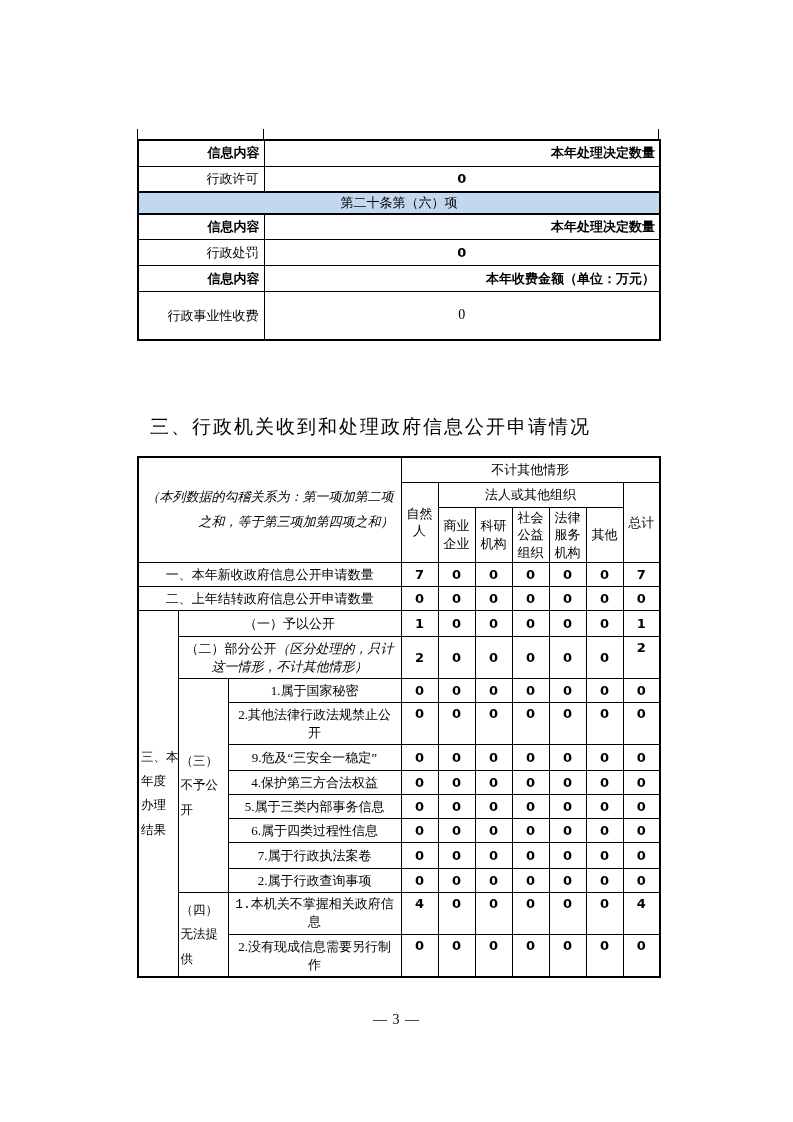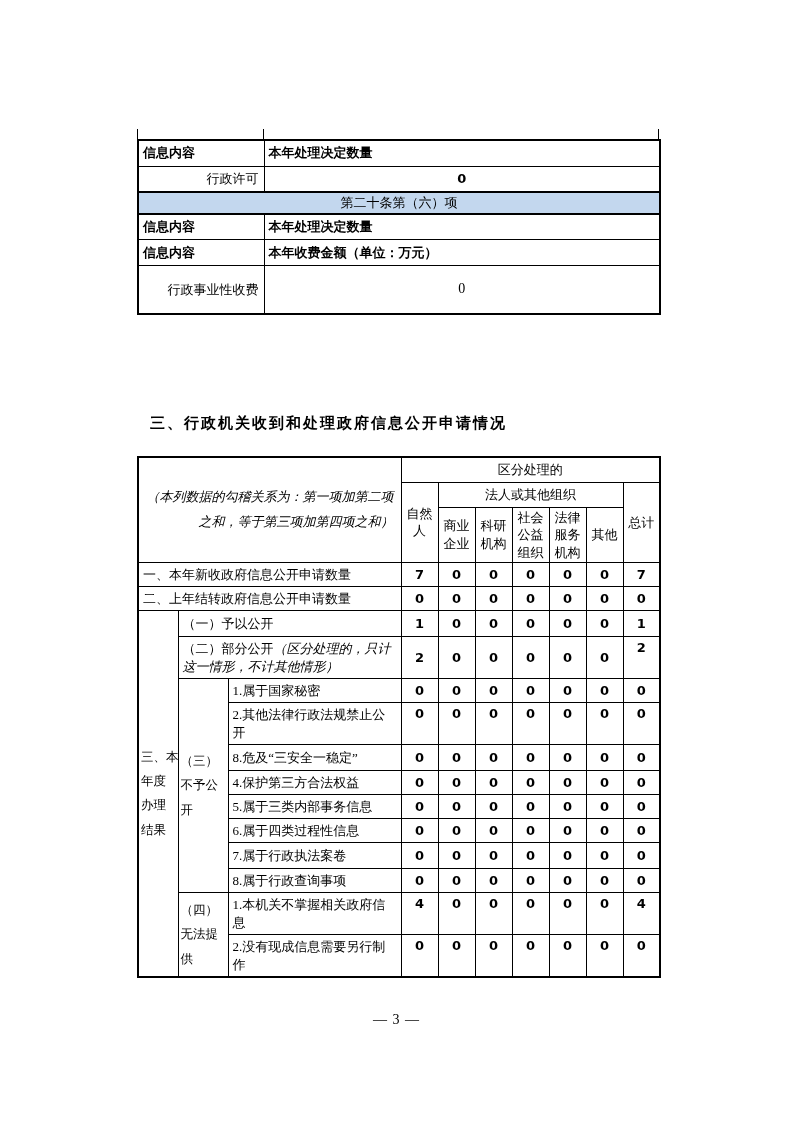--- a/index.html
+++ b/index.html
@@ -12,39 +12,39 @@
   .stub i{position:absolute;top:0;bottom:0;width:1px;background:#000;}
   .stub .s1{left:0;} .stub .s2{left:126px;} .stub .s3{left:521px;}
 
   table{border-collapse:collapse;table-layout:fixed;}
   td{border:1px solid #000;font-size:13px;line-height:1.35;overflow:hidden;}
 
   
   #t1{position:absolute;left:137px;top:139px;width:522px;border:2px solid #000;}
   #t1 tr{height:26px;}
   #t1 td.lbl{padding:0 5px;text-align:right;}
-  #t1 tr.hd td{font-weight:bold;text-align:left;padding:0 4px;margin-left:6px;}
+  #t1 tr.hd td{font-weight:bold;text-align:right;padding:0 4px;margin-left:6px;}
   #t1 tr.band{height:16px;}
   #t1 tr.band td{background:var(--band,#c3d7ee);text-align:center;
                  border-top:2px solid #000;border-bottom:2px solid #000;}
   #t1 tr.tall{height:48px;}
   .num{font-family:"DejaVu Sans","Liberation Sans",sans-serif;font-weight:600;
        font-size:13px;text-align:center;}
   .num-serif{font-family:"Liberation Serif","DejaVu Serif",serif;font-weight:400;
        font-size:14px;text-align:center;}
 
   
   .section-title{position:absolute;left:150px;top:414px;
        font-family:"Liberation Sans","DejaVu Sans",sans-serif;
-       font-weight:bold;font-size:15px;letter-spacing:2px;white-space:nowrap;}
+       font-weight:normal;font-size:19px;letter-spacing:2px;white-space:nowrap;}
 
   
   #t2{position:absolute;left:137px;top:456px;width:522px;border:2px solid #000;}
   #t2 td{text-align:center;vertical-align:middle;padding:1px 2px;}
-  #t2 td.left{text-align:left;padding:1px 4px;}
+  #t2 td.left{text-align:center;padding:1px 4px;}
   #t2 .note{font-style:italic;text-align:right;padding:4px 7px;line-height:1.9;}
   .kai{font-style:italic;}
   .pre{white-space:pre;}
   #t2 .grp{line-height:1.95;text-align:left;padding:0 2px;font-size:12.5px;}
   #t2 tr.h25{height:25px;} #t2 tr.h54{height:54px;}
   #t2 tr.r24{height:24px;} #t2 tr.r26{height:26px;} #t2 tr.r42{height:42px;}
   #t2 td.vt{vertical-align:top;padding-top:2px;}
 
   
   .pageno{position:absolute;left:0;top:1012px;width:100%;text-align:center;
@@ -75,20 +75,24 @@
       <td class="lbl">行政许可</td>
       <td class="num">0</td>
     </tr>
     <tr class="band">
       <td colspan="2">第二十条第（六）项</td>
     </tr>
     <tr class="hd">
       <td>信息内容</td>
       <td>本年处理决定数量</td>
     </tr>
+    <tr>
+      <td class="lbl">行政处罚</td>
+      <td class="num">0</td>
+    </tr>
     <tr class="hd">
       <td>信息内容</td>
       <td>本年收费金额（单位：万元）</td>
     </tr>
     <tr class="tall">
       <td class="lbl">行政事业性收费</td>
       <td class="num-serif">0</td>
     </tr>
   </tbody>
     </table>
@@ -104,21 +108,21 @@
         <col style="width:37px">
         <col style="width:37px">
       <col style="width:37px">
         <col style="width:37px">
         <col style="width:37px">
         <col style="width:37px">
     </colgroup>
     <tbody>
         <tr class="h25">
       <td colspan="3" rowspan="3" class="note">（本列数据的勾稽关系为：第一项加第二项之和，等于第三项加第四项之和）</td>
-      <td colspan="7">区分处理的</td>
+      <td colspan="7">不计其他情形</td>
     </tr>
     <tr class="h25">
       <td rowspan="2" class="pre">自然
 人</td>
       <td colspan="5">法人或其他组织</td>
       <td rowspan="2">总计</td>
     </tr>
     <tr class="h54">
       <td class="pre">商业
 企业</td>
@@ -196,21 +200,21 @@
       <td class="left" style="vertical-align:top;padding-top:3px;">2.其他法律行政法规禁止公开</td>
       <td class="num vt">0</td>
       <td class="num vt">0</td>
       <td class="num vt">0</td>
       <td class="num vt">0</td>
       <td class="num vt">0</td>
       <td class="num vt">0</td>
       <td class="num vt">0</td>
     </tr>
     <tr class="r26">
-      <td class="left">8.危及“三安全一稳定”</td>
+      <td class="left">9.危及“三安全一稳定”</td>
       <td class="num">0</td>
       <td class="num">0</td>
       <td class="num">0</td>
       <td class="num">0</td>
       <td class="num">0</td>
       <td class="num">0</td>
       <td class="num">0</td>
     </tr>
     <tr class="r24">
       <td class="left">4.保护第三方合法权益</td>
@@ -246,35 +250,35 @@
       <td class="left">7.属于行政执法案卷</td>
       <td class="num">0</td>
       <td class="num">0</td>
       <td class="num">0</td>
       <td class="num">0</td>
       <td class="num">0</td>
       <td class="num">0</td>
       <td class="num">0</td>
     </tr>
     <tr class="r24">
-      <td class="left">8.属于行政查询事项</td>
+      <td class="left">2.属于行政查询事项</td>
       <td class="num">0</td>
       <td class="num">0</td>
       <td class="num">0</td>
       <td class="num">0</td>
       <td class="num">0</td>
       <td class="num">0</td>
       <td class="num">0</td>
     </tr>
 
     <tr class="r42">
       <td rowspan="2" class="grp pre">（四）
 无法提
 供</td>
-      <td class="left" style="vertical-align:top;padding-top:3px;">1.本机关不掌握相关政府信息</td>
+      <td class="left" style="vertical-align:top;padding-top:3px;font-family:Liberation Mono, monospace;">1.本机关不掌握相关政府信息</td>
       <td class="num vt">4</td>
       <td class="num vt">0</td>
       <td class="num vt">0</td>
       <td class="num vt">0</td>
       <td class="num vt">0</td>
       <td class="num vt">0</td>
       <td class="num vt">4</td>
     </tr>
     <tr class="r42">
       <td class="left" style="vertical-align:top;padding-top:3px;">2.没有现成信息需要另行制作</td>

